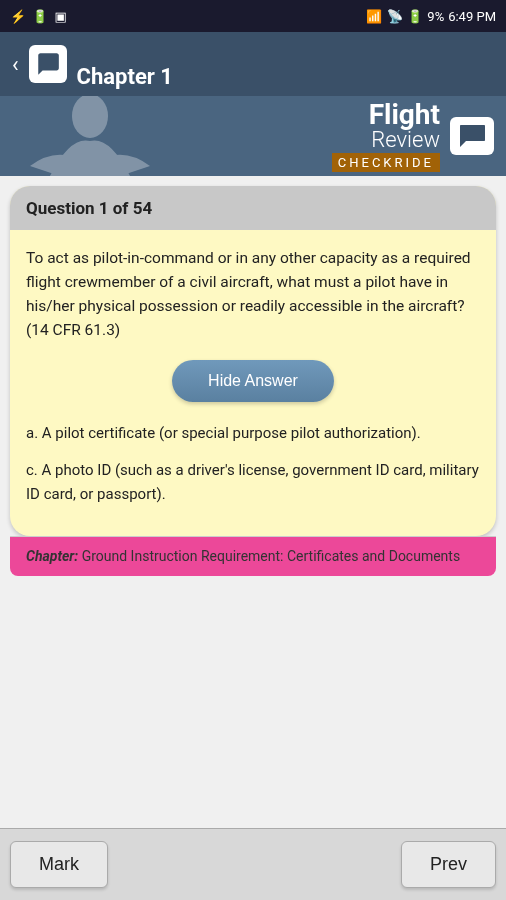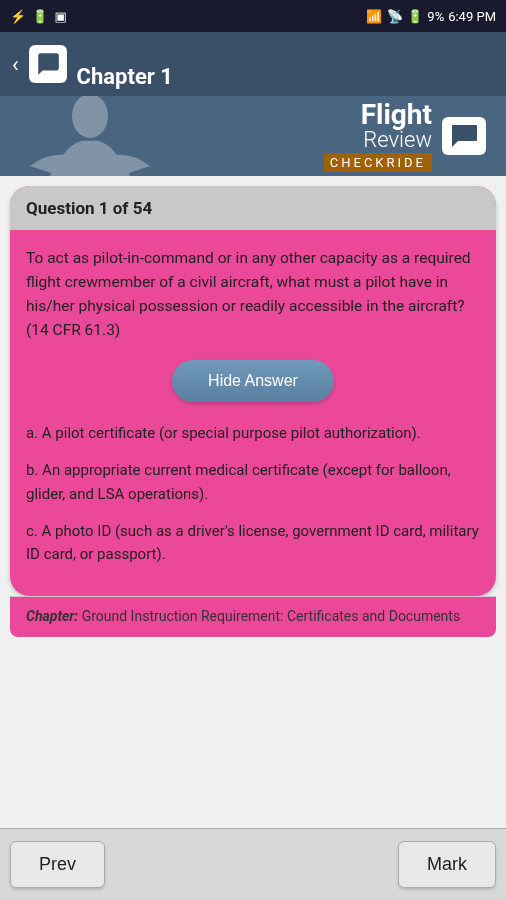--- a/index.html
+++ b/index.html
@@ -79,21 +79,21 @@
     }
 
     
     .banner {
       width: 100%;
       height: 80px;
       background: #4a6580;
       display: flex;
       align-items: center;
       justify-content: flex-end;
-      padding-right: 20px;
+      padding-right: 12px;
       position: relative;
       overflow: hidden;
     }
 
     .banner-silhouette {
       position: absolute;
       left: 0;
       bottom: 0;
       width: 180px;
       height: 80px;
@@ -134,21 +134,21 @@
       border-radius: 6px;
       margin-left: 10px;
       display: flex;
       align-items: center;
       justify-content: center;
     }
 
     
     .card {
       margin: 10px 10px 0 10px;
-      background: #ec4899;
+      background: #fef9c3;
       border-radius: 20px;
       box-shadow: 0 2px 4px rgba(0,0,0,0.2);
       overflow: hidden;
     }
 
     .card-header {
       background: #c8c8c8;
       padding: 12px 16px;
       font-size: 17px;
       font-weight: bold;
@@ -288,26 +288,25 @@
 </div>
 
 <div class="card">
   <div class="card-header">
     <span>Question 1 of 54</span>
   </div>
   <div class="card-body">
     <p class="question-text">To act as pilot-in-command or in any other capacity as a required flight crewmember of a civil aircraft, what must a pilot have in his/her physical possession or readily accessible in the aircraft? (14 CFR 61.3)</p>
     <button class="hide-answer-btn">Hide Answer</button>
     <div class="answer-item">a. A pilot certificate (or special purpose pilot authorization).</div>
-    <div class="answer-item">b. An appropriate current medical certificate (except for balloon, glider, and LSA operations).</div>
     <div class="answer-item">c. A photo ID (such as a driver's license, government ID card, military ID card, or passport).</div>
   </div>
 </div>
 
 <div class="chapter-footer">
   <span class="label">Chapter:</span>
   <span>Ground Instruction Requirement: Certificates and Documents</span>
 </div>
 
 <div class="bottom-bar">
+  <button class="bottom-btn">Mark</button>
   <button class="bottom-btn">Prev</button>
-  <button class="bottom-btn">Mark</button>
 </div>
 
 </body></html>

